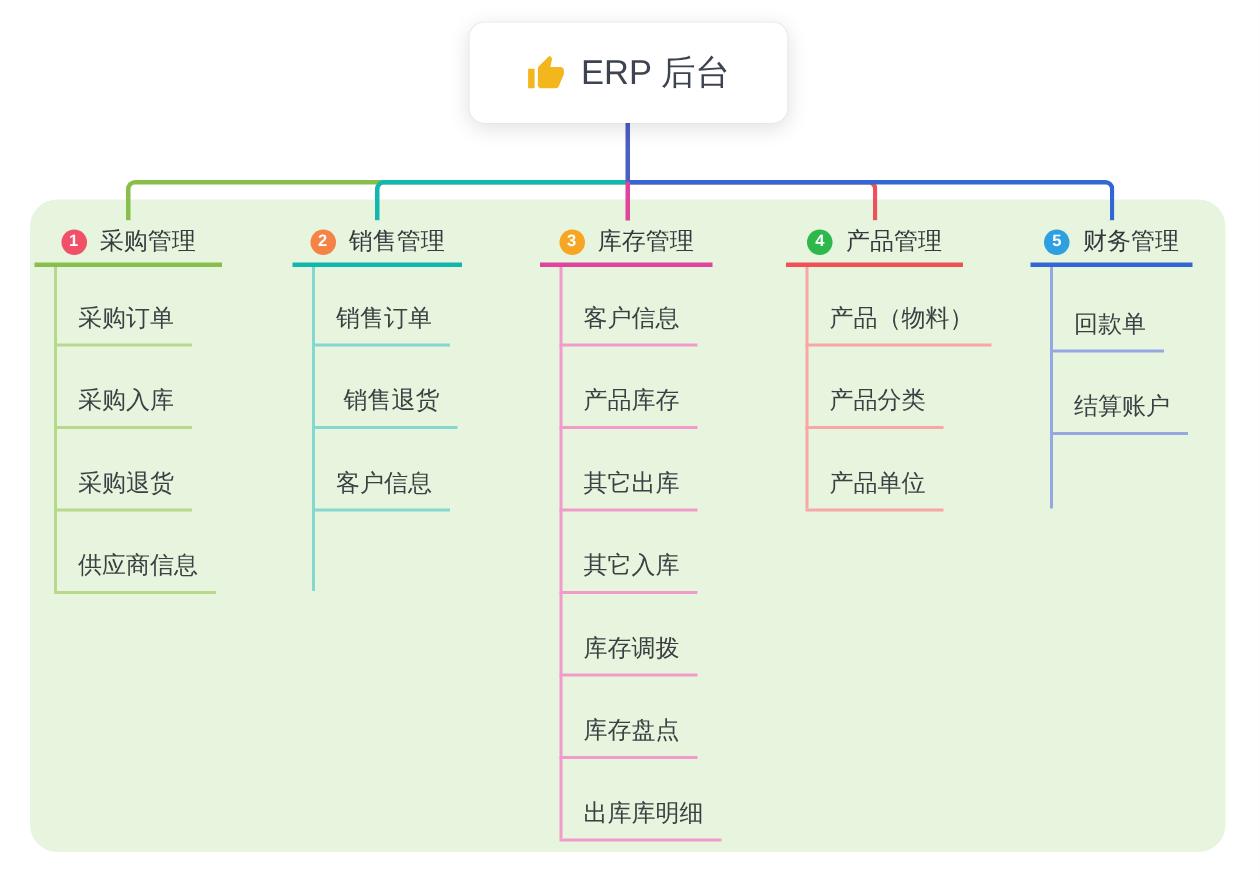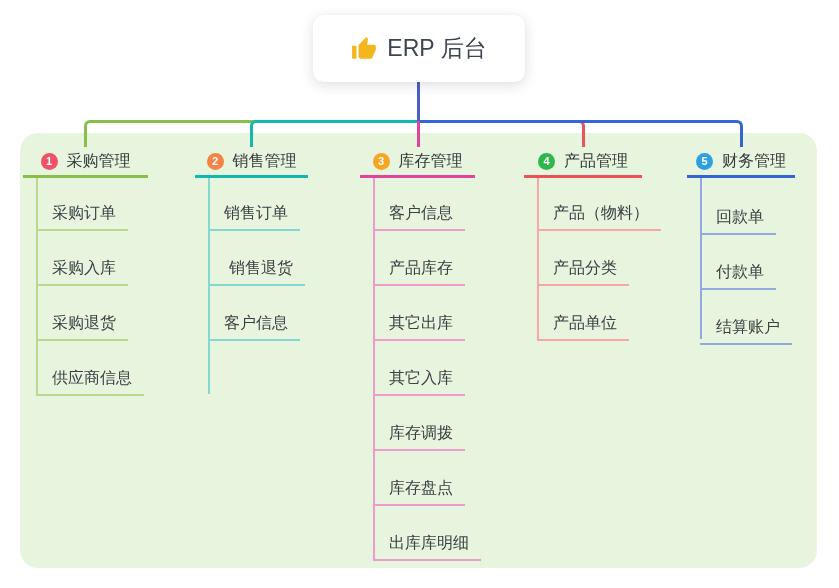--- a/index.html
+++ b/index.html
@@ -141,20 +141,17 @@
       <div class="branch-node" style="left: 687px; width: 108px; border-bottom-color: rgb(52, 101, 213);">
         <span class="badge" style="background: rgb(46, 159, 224);">5</span>
         <span>财务管理</span>
       </div>
       <div class="trunk" style="left: 700px; top: 178px; height: 161px; background: rgb(148, 169, 226);"></div>
       <div class="children" style="left: 700px; top: 180px;">
         <div class="child-row">
           <span class="child-item" style="border-bottom-color: rgb(148, 169, 226);">回款单</span>
         </div>
         <div class="child-row">
-          <span class="child-item" style="border-bottom-color: rgb(148, 169, 226);">付款单</span>
-        </div>
-        <div class="child-row">
           <span class="child-item" style="border-bottom-color: rgb(148, 169, 226);">结算账户</span>
         </div>
       </div>
     </div>
 </div>
 
 </body></html>

